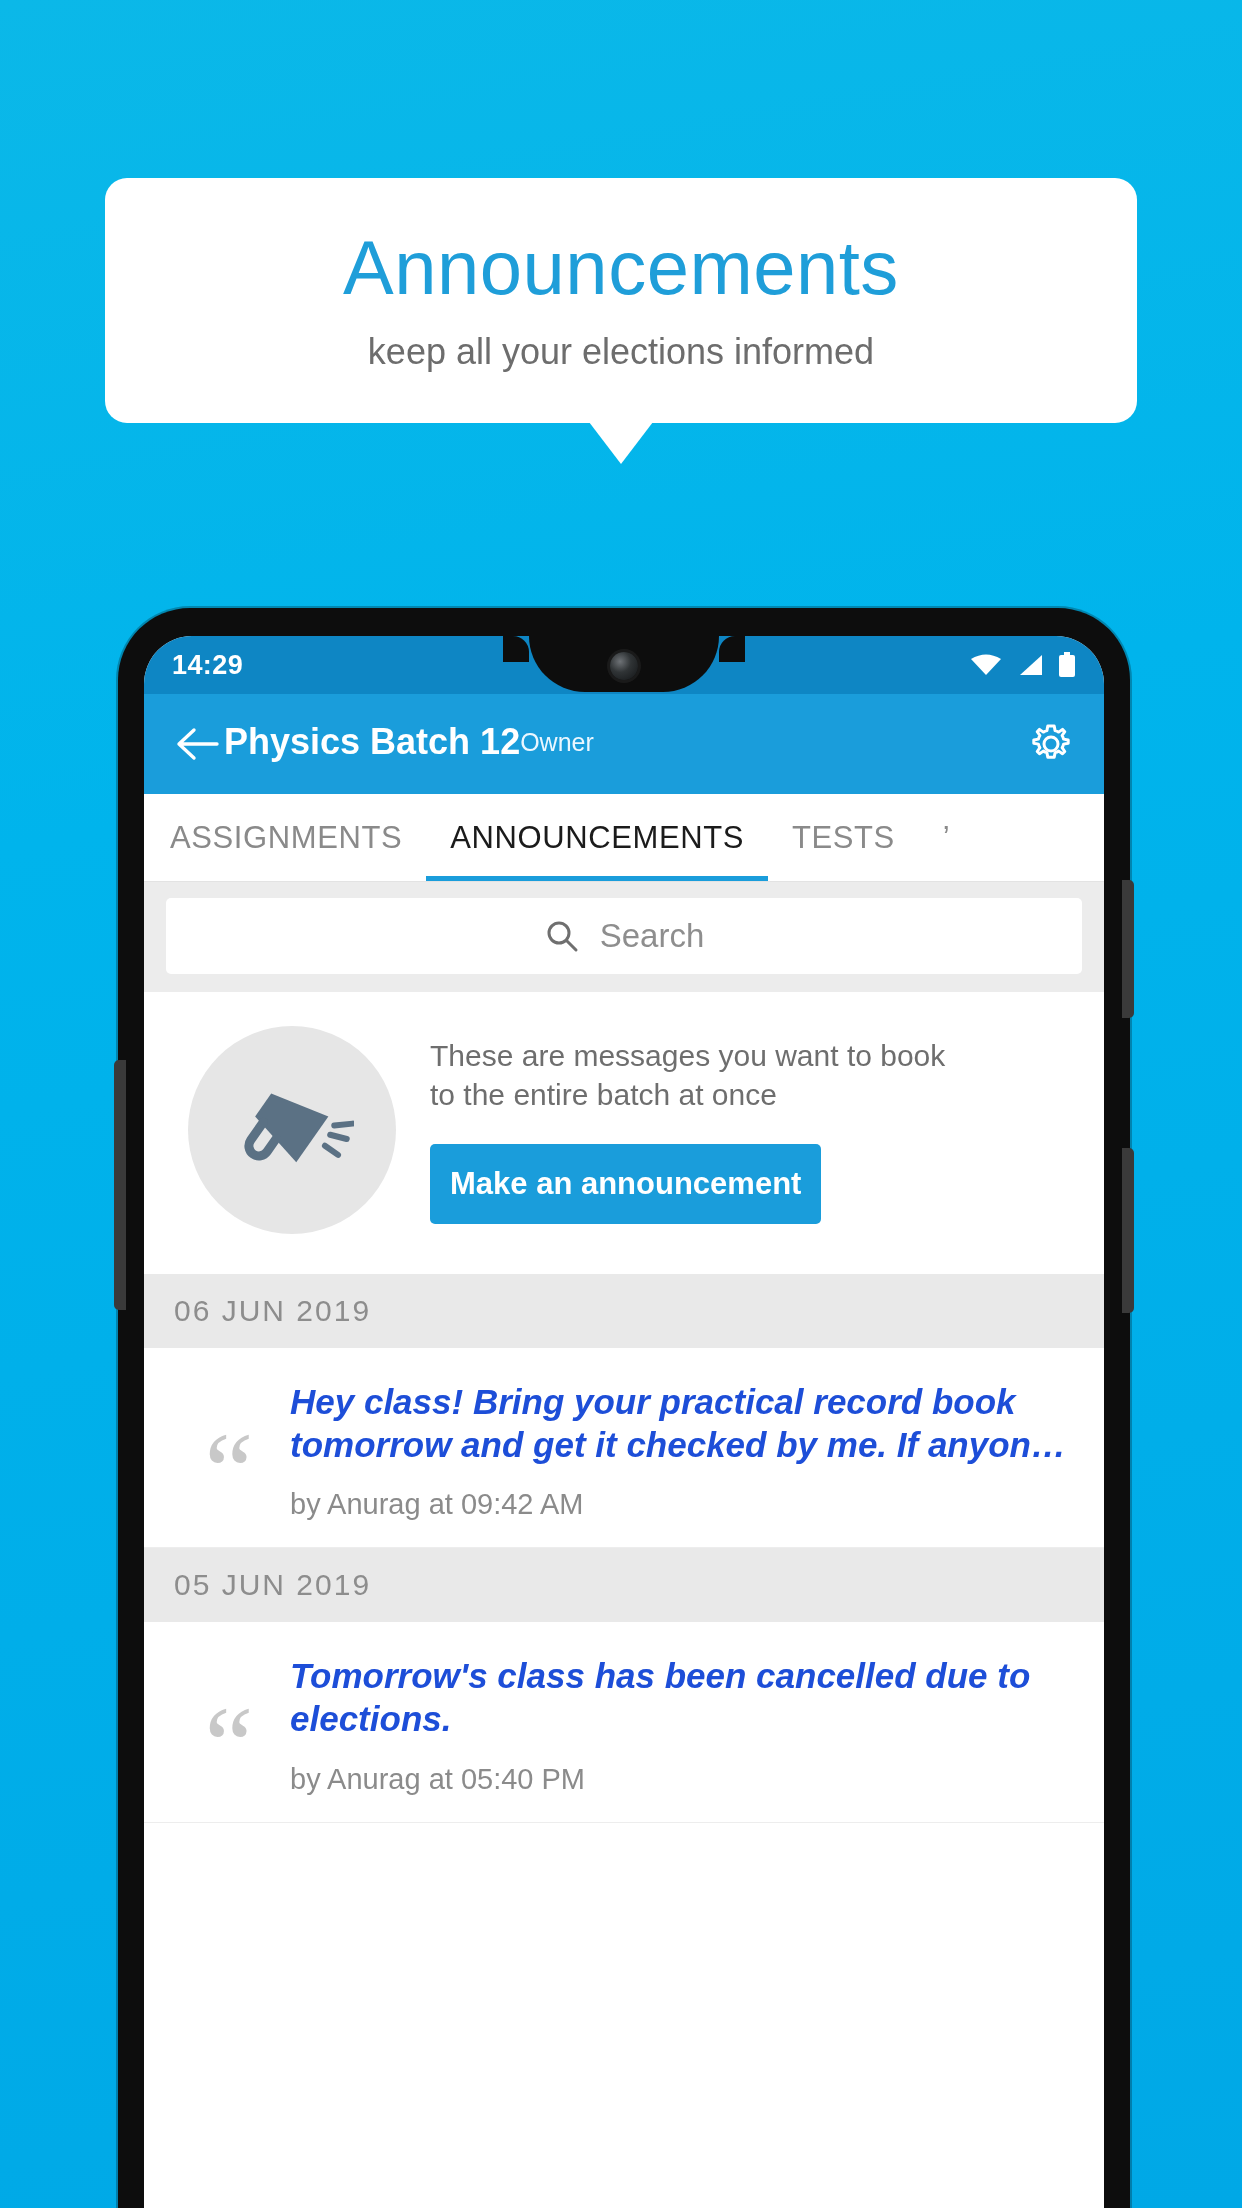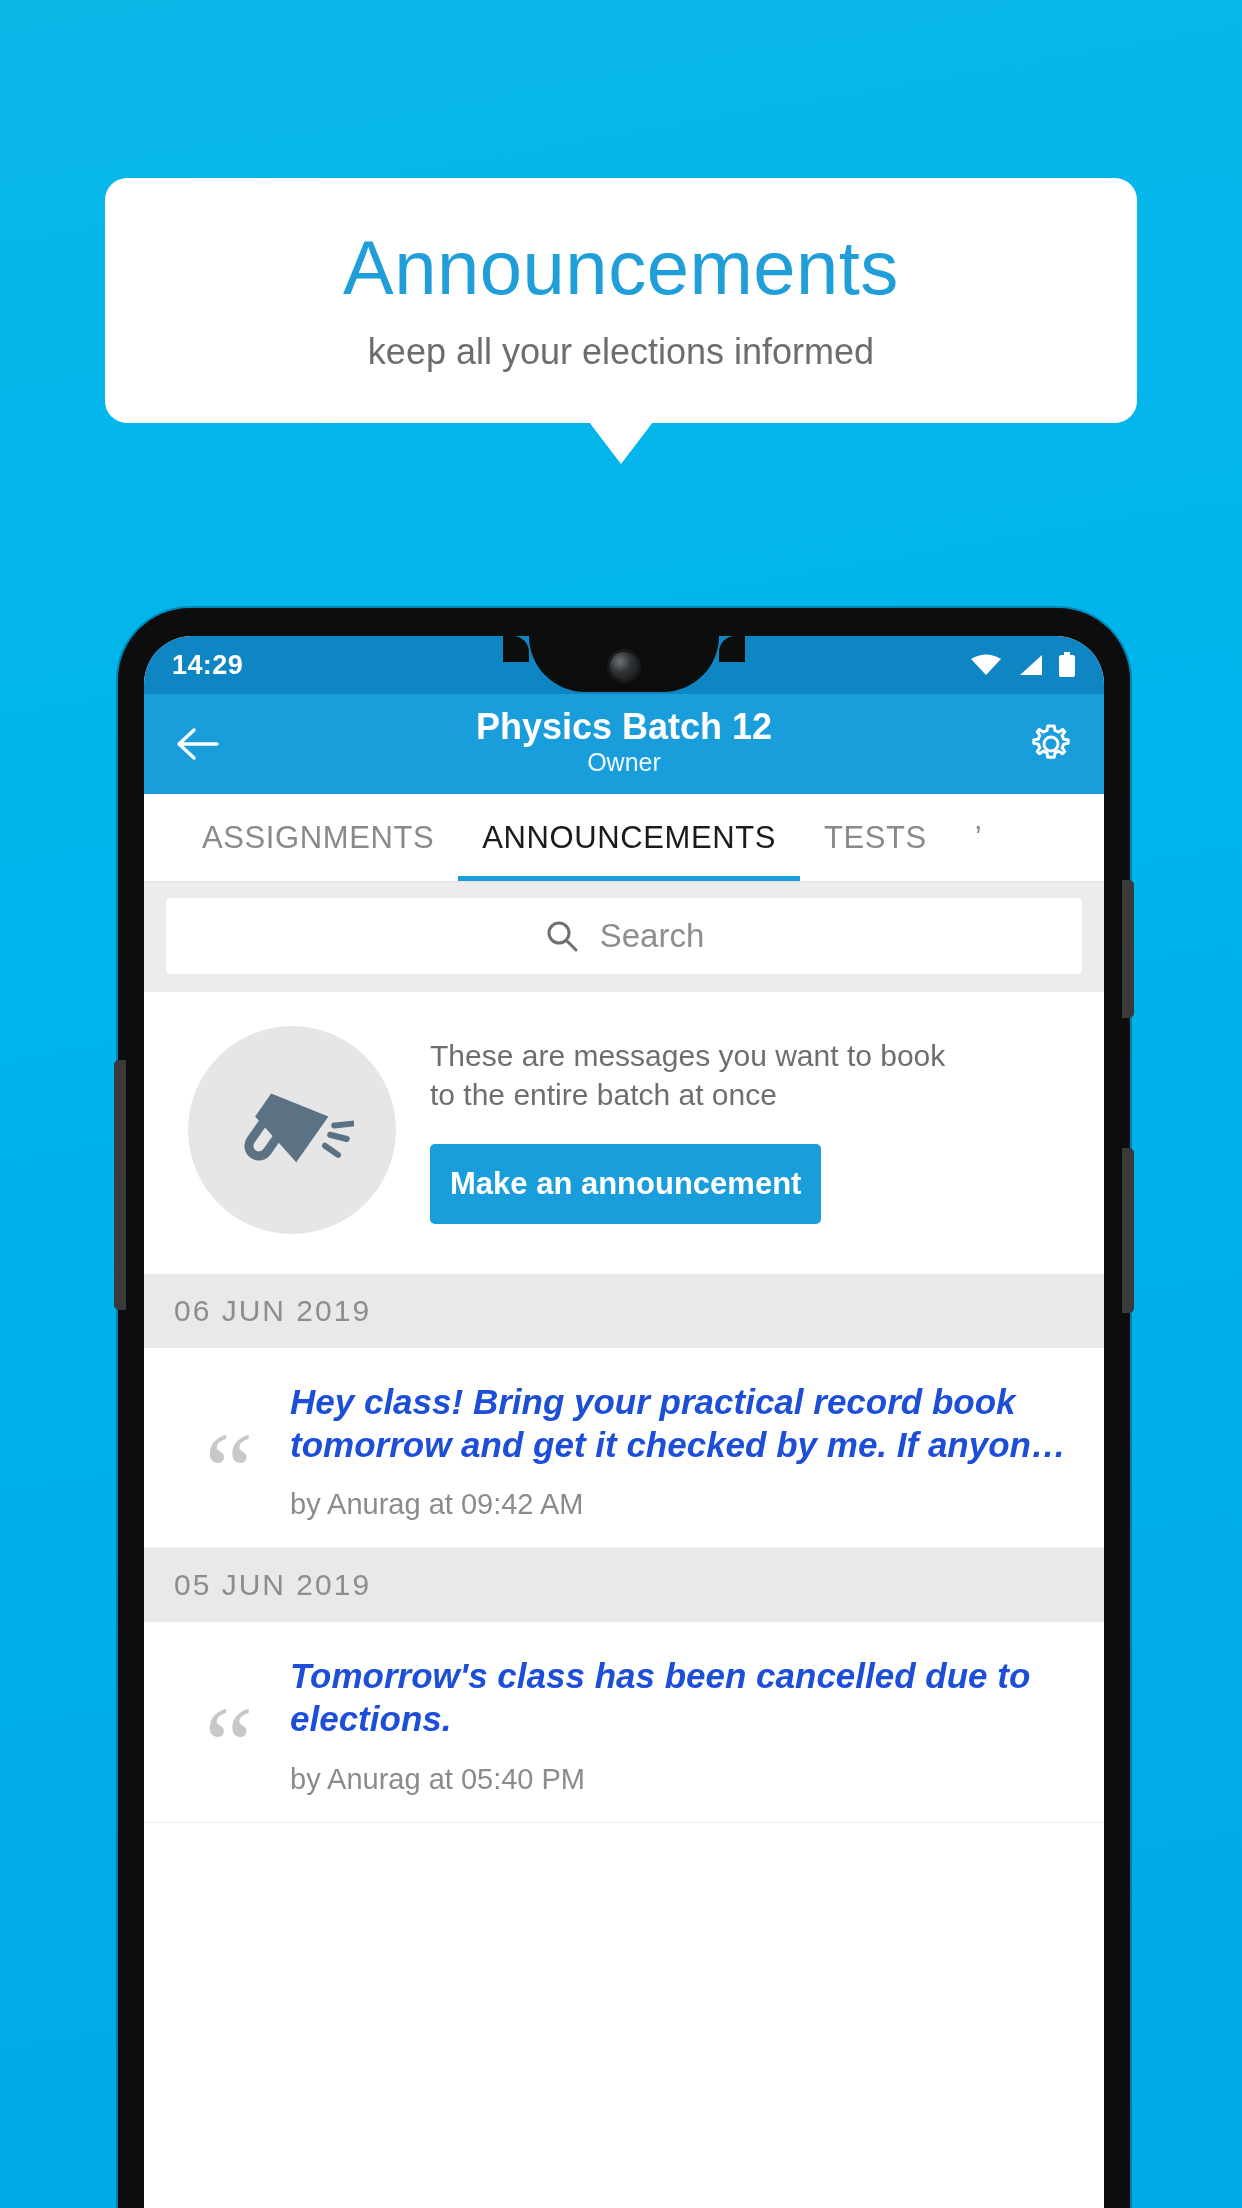--- a/index.html
+++ b/index.html
@@ -133,21 +133,21 @@
     align-items:center;
     padding:0 26px;
   }
   .back-arrow {
     width:54px; height:54px;
     display:flex; align-items:center; justify-content:center;
     flex:0 0 auto;
   }
   .appbar-titles {
     flex:1 1 auto;
-    display:flex; flex-direction:column;
+    display:flex; flex-direction:row;
     align-items:center; justify-content:flex-start;
     margin-top:-4px;
   }
   .appbar-title {
     color:#ffffff;
     font-size:36px;
     font-weight:700;
     line-height:1.12;
     white-space:nowrap;
   }
@@ -165,21 +165,20 @@
 
   
   .tabs {
     position:relative;
     height:88px;
     background:#ffffff;
     display:flex;
     align-items:center;
     overflow:hidden;
     border-bottom:1px solid #e3e3e3;
-    padding-left:32px;
   }
   .tab {
     font-size:31px;
     letter-spacing:0.6px;
     color:#8a8a8a;
     padding:0 24px;
     height:100%;
     display:flex; align-items:center;
     white-space:nowrap;
     flex:0 0 auto;

